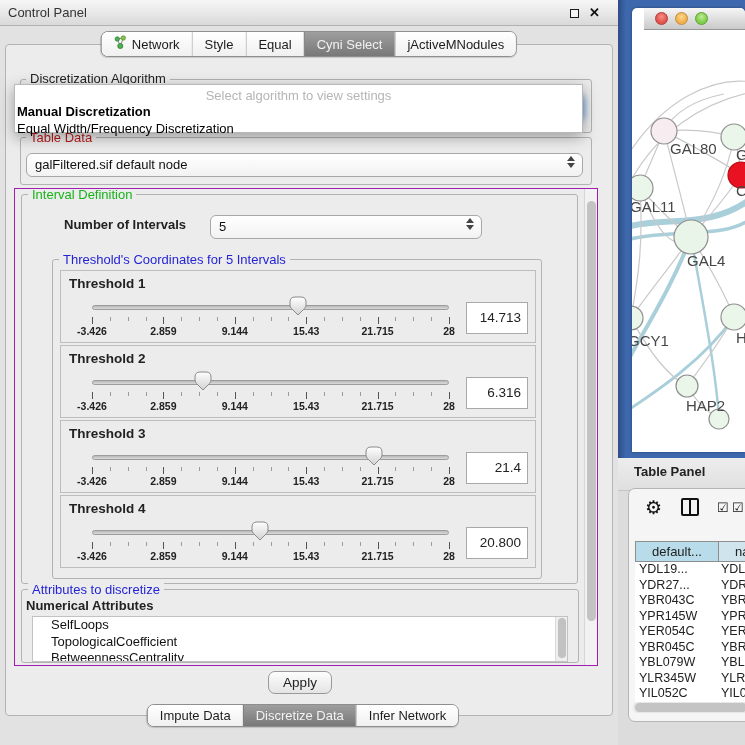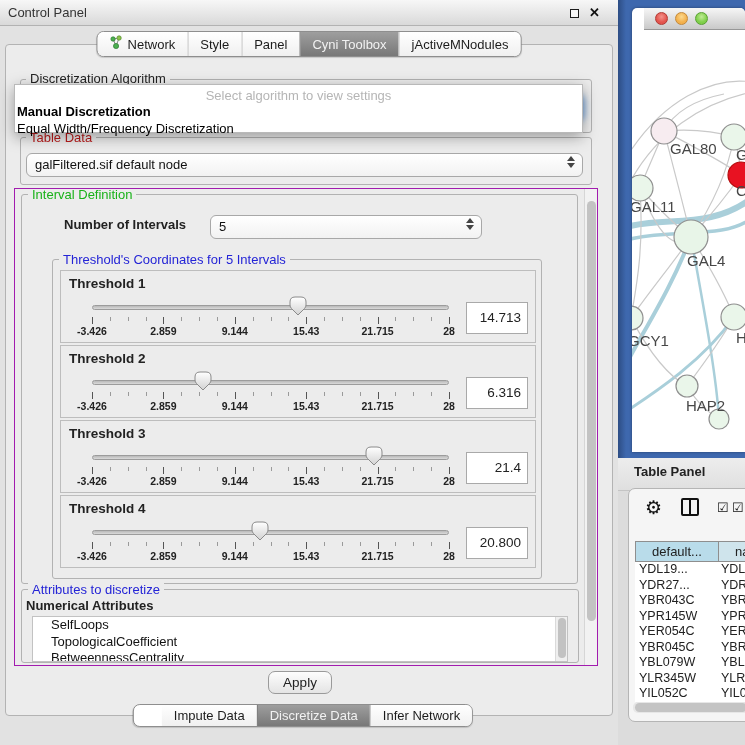--- a/index.html
+++ b/index.html
@@ -14,21 +14,21 @@
   .winbtns { position:absolute; right:18px; top:0; height:26px; display:flex; align-items:center; gap:10px; }
   .float-sq { width:9px; height:9px; border:1.5px solid #1a1a1a; display:inline-block; background:#f5f5f5; }
   .close-x { font-size:13px; font-weight:bold; color:#111; line-height:26px; }
 
   .cp-panel { position:absolute; left:5px; top:44px; width:608px; height:672px;
     background:#ececec; border:1px solid #b3b3b3; border-radius:4px; }
 
   .seg { position:absolute; display:flex; background:#fff; border:1px solid #8e8e8e;
     border-radius:7px; overflow:hidden; box-shadow:0 1px 1px rgba(0,0,0,.15); }
   .seg-top { top:31px; left:309px; transform:translateX(-50%); }
-  .seg-bottom { top:704px; left:303px; transform:translateX(-50%);padding-left:28px; }
+  .seg-bottom { top:704px; left:303px; transform:translateX(-50%); }
   .seg-item { display:flex; align-items:center; gap:5px; padding:3px 12px; font-size:13px;
     color:#1c1c1c; background:linear-gradient(#ffffff,#f0f0f0); border-left:1px solid #c3c3c3; white-space:nowrap; }
   .seg-item:first-child { border-left:none; }
   .seg-item.sel { background:linear-gradient(#9e9e9e,#787878); color:#f2f2f2; border-left-color:#6f6f6f; }
 
   .group { position:absolute; border:1px solid #b2b2b2; border-radius:3px; }
   .group-title { position:absolute; font-size:13px; background:#ececec; padding:0 4px; white-space:nowrap; }
 
   
   .combo { position:absolute; background:linear-gradient(#ffffff,#f2f2f2); border:1px solid #a8a8a8;
@@ -140,24 +140,24 @@
             <circle cx="3.5" cy="4" r="2.2" fill="#4caf50" stroke="#2e7d32" stroke-width=".7"></circle>
             <circle cx="9.5" cy="3" r="2.2" fill="#8bc34a" stroke="#558b2f" stroke-width=".7"></circle>
             <circle cx="6.5" cy="11" r="2.6" fill="#4caf50" stroke="#2e7d32" stroke-width=".7"></circle>
           </svg></span>
         <span>Network</span>
       </div>
       <div class="seg-item">
         <span>Style</span>
       </div>
       <div class="seg-item">
-        <span>Panel</span>
+        <span>Equal</span>
       </div>
       <div class="seg-item sel">
-        <span>Cyni Toolbox</span>
+        <span>Cyni Select</span>
       </div>
       <div class="seg-item">
         <span>jActiveMNodules</span>
       </div>
     </div>
 
   <div class="group" style="left:20px; top:79px; width:572px; height:54px; background:#ececec;"></div>
   <div class="group-title" style="left:26px; top:71px; color:#222; z-index:1;">Discretization Algorithm</div>
   <div class="combo focused" style="left:26px; top:96px; width:557px; z-index:2;">
     <span class="stepper">

